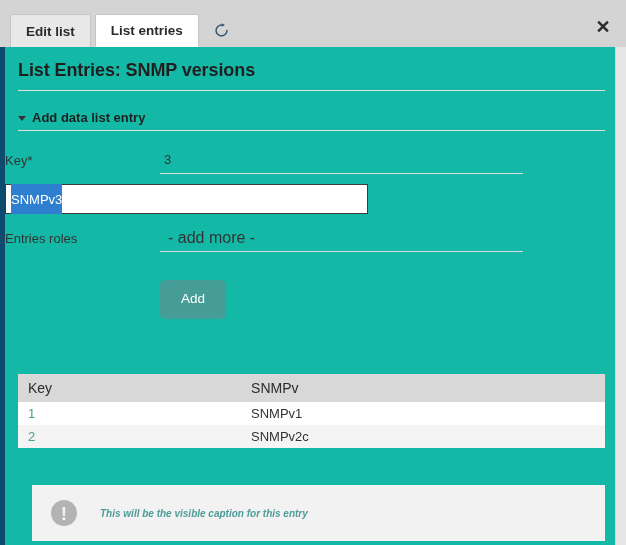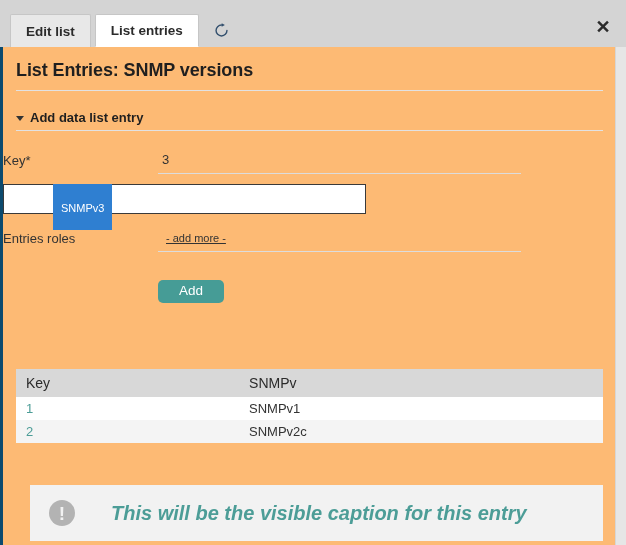--- a/index.html
+++ b/index.html
@@ -94,23 +94,23 @@
     font-family: "Liberation Sans", sans-serif;
     line-height: 1;
   }
 
   
   .content {
     position: absolute;
     left: 0; top: 47px;
     width: 626px;
     height: 498px;
-    background: #fdba74;
-    box-sizing: border-box;
-    border-left: 3px solid #0c4a6e;
+    background: #14b8a6;
+    box-sizing: border-box;
+    border-left: 5px solid #0c4a6e;
     overflow: hidden;
   }
   .inner {
     position: relative;
     width: 613px;
     height: 498px;
     box-sizing: border-box;
   }
 
   .page-title {
@@ -202,61 +202,59 @@
     height: 30px;
   }
   .selected-text {
     position: absolute;
     left: 6px;
     top: 0;
     height: 30px;
     line-height: 30px;
     background: #2f7fd1;
     color: #ffffff;
-    font-size: 11px;
-    padding: 8px;
+    font-size: 13px;
+    padding: 0;
     pointer-events: none;
-    margin-left: 44px;
   }
   .sel-inner {
     background: #2f7fd1;
     color: #ffffff;
     line-height: 17px;
     display: inline-block;
     padding: 0 0px;
     vertical-align: middle;
   }
   .addmore {
     color: #333333;
-    font-size: 11px;
+    font-size: 16px;
     padding-left: 4px;
     cursor: pointer;
-    text-decoration: underline;
   }
 
   .btn-row {
     display: flex;
     padding-left: 155px;
     margin-top: 27px;
   }
   .btn-add {
     background: #469c96;
     color: #ffffff;
     border: none;
     font-family: "Liberation Sans", sans-serif;
     font-size: 13.5px;
-    padding: 4px 21px;
+    padding: 12px 21px;
     cursor: pointer;
     border-radius: 5px;
     line-height: 1.1;
   }
 
   
   .table-wrap {
-    margin: 11px 13px;
+    margin: 0 13px;
     padding-top: 55px;
   }
   table.entries {
     width: 100%;
     border-collapse: collapse;
     font-size: 13px;
   }
   table.entries thead th {
     background: #d8d8d8;
     text-align: left;
@@ -304,25 +302,25 @@
     display: flex;
     align-items: center;
     justify-content: center;
     font-size: 19px;
     font-weight: bold;
     font-family: "Liberation Sans", sans-serif;
     line-height: 1;
     flex: 0 0 auto;
   }
   .info-text {
-    margin-left: 36px;
+    margin-left: 23px;
     color: #4c9d97;
     font-style: italic;
     font-weight: bold;
-    font-size: 20px;
+    font-size: 10px;
   }
 
   
   .scroll-strip {
     position: absolute;
     right: 0; top: 47px;
     width: 11px;
     height: 498px;
     background: #e6e6e6;
     border-left: 1px solid #d6d6d6;

